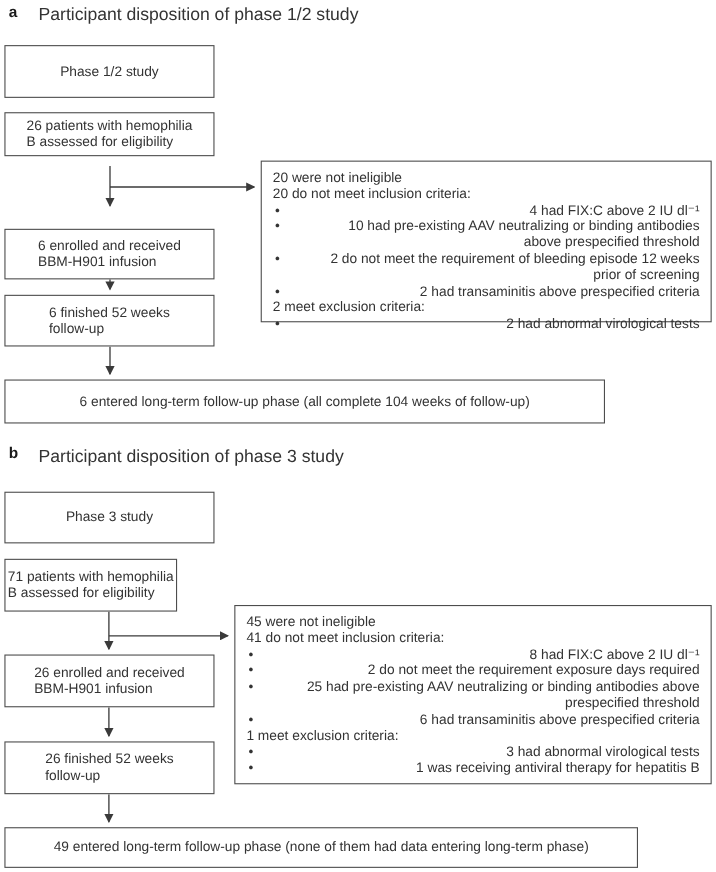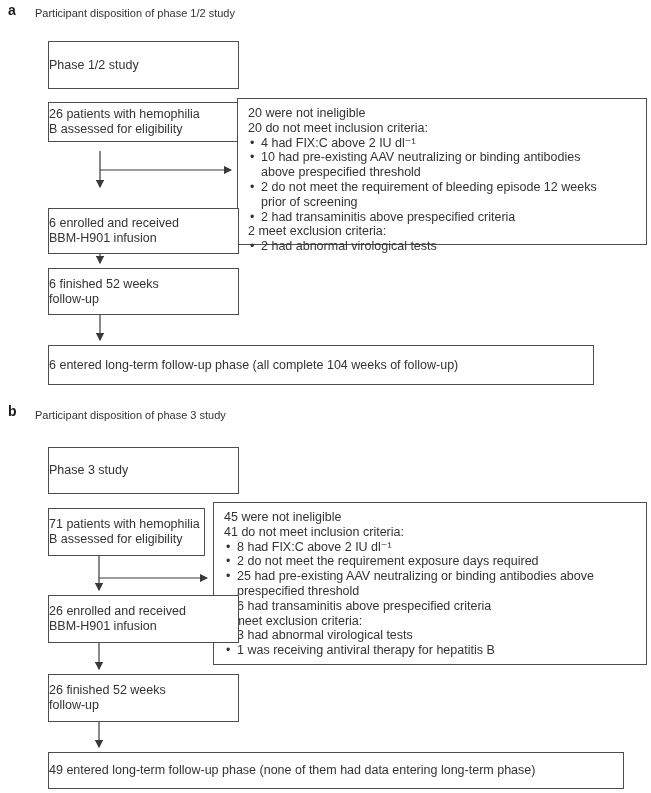--- a/index.html
+++ b/index.html
@@ -7,31 +7,31 @@
     position:relative;width:651px;height:793px;background:#ffffff;
     font-family:"Liberation Sans","DejaVu Sans",sans-serif;
     color:#333333;overflow:hidden;
   }
   .arrows{position:absolute;left:0;top:0;pointer-events:none;}
   .panel-letter{
     position:absolute;font-size:14px;font-weight:bold;color:#1a1a1a;
     line-height:14px;
   }
   .panel-title{
-    position:absolute;font-size:11px;color:#333333;line-height:13px;
+    position:absolute;font-size:16px;color:#333333;line-height:13px;
   }
   .box{
     position:absolute;border:1.4px solid #4d4d4d;background:#ffffff;
     box-sizing:border-box;font-size:12.5px;line-height:15px;
   }
-  .box.center{display:flex;align-items:center;margin-left:44px;}
+  .box.center{display:flex;align-items:center;justify-content:center;}
   .bt{white-space:pre-line;text-align:left;display:block;width:max-content;max-width:100%;}
-  .box.side{padding:7px 10px 6px 10px;}
+  .box.side{padding:7px 10px 6px 10px;margin-top:48px;}
   .sb{white-space:pre-line;font-size:12.5px;line-height:14.8px;color:#333333;}
-  .sb.bullet{position:relative;padding-left:13px;}
+  .sb.bullet{position:relative;padding-left:13px;text-align:right;}
   .sb.bullet::before{content:"\2022";position:absolute;left:2px;top:0;}
 </style>
 </head>
 <body>
 
 <div class="canvas">
 
   <svg class="arrows" width="651" height="793">
     <defs>
       <marker id="ah" markerWidth="7" markerHeight="7" refX="6" refY="3.5" orient="auto">

